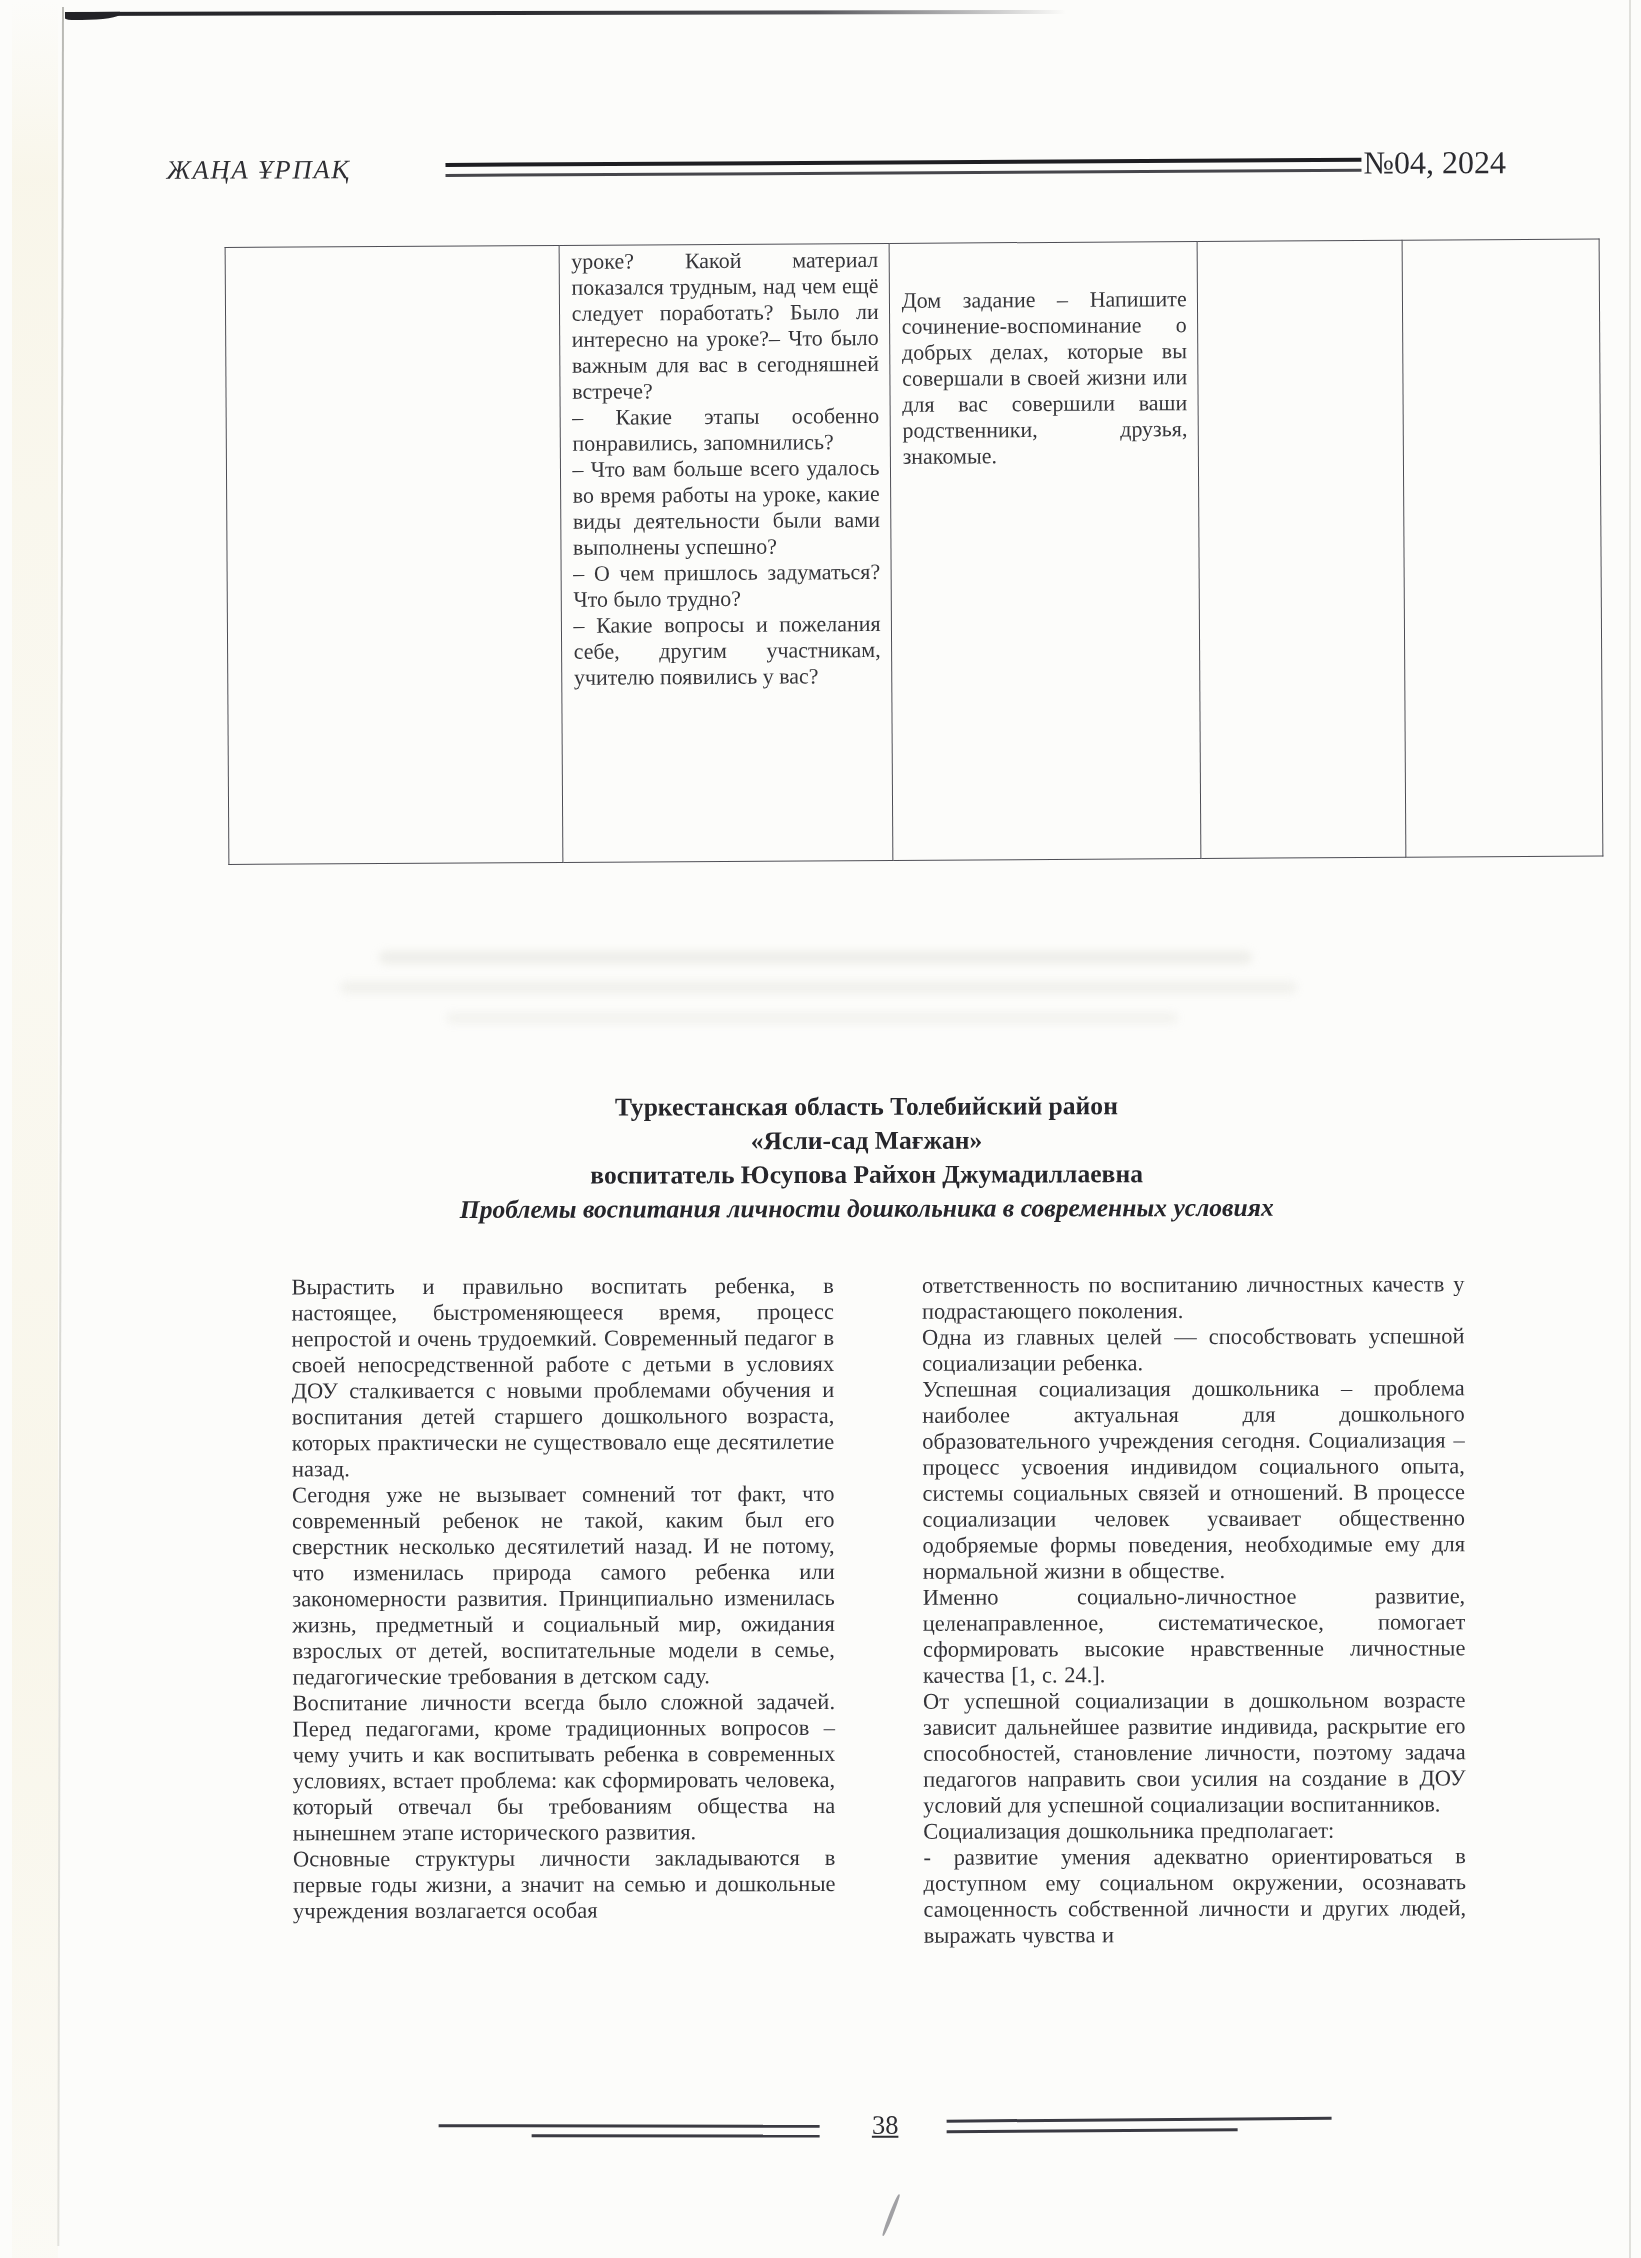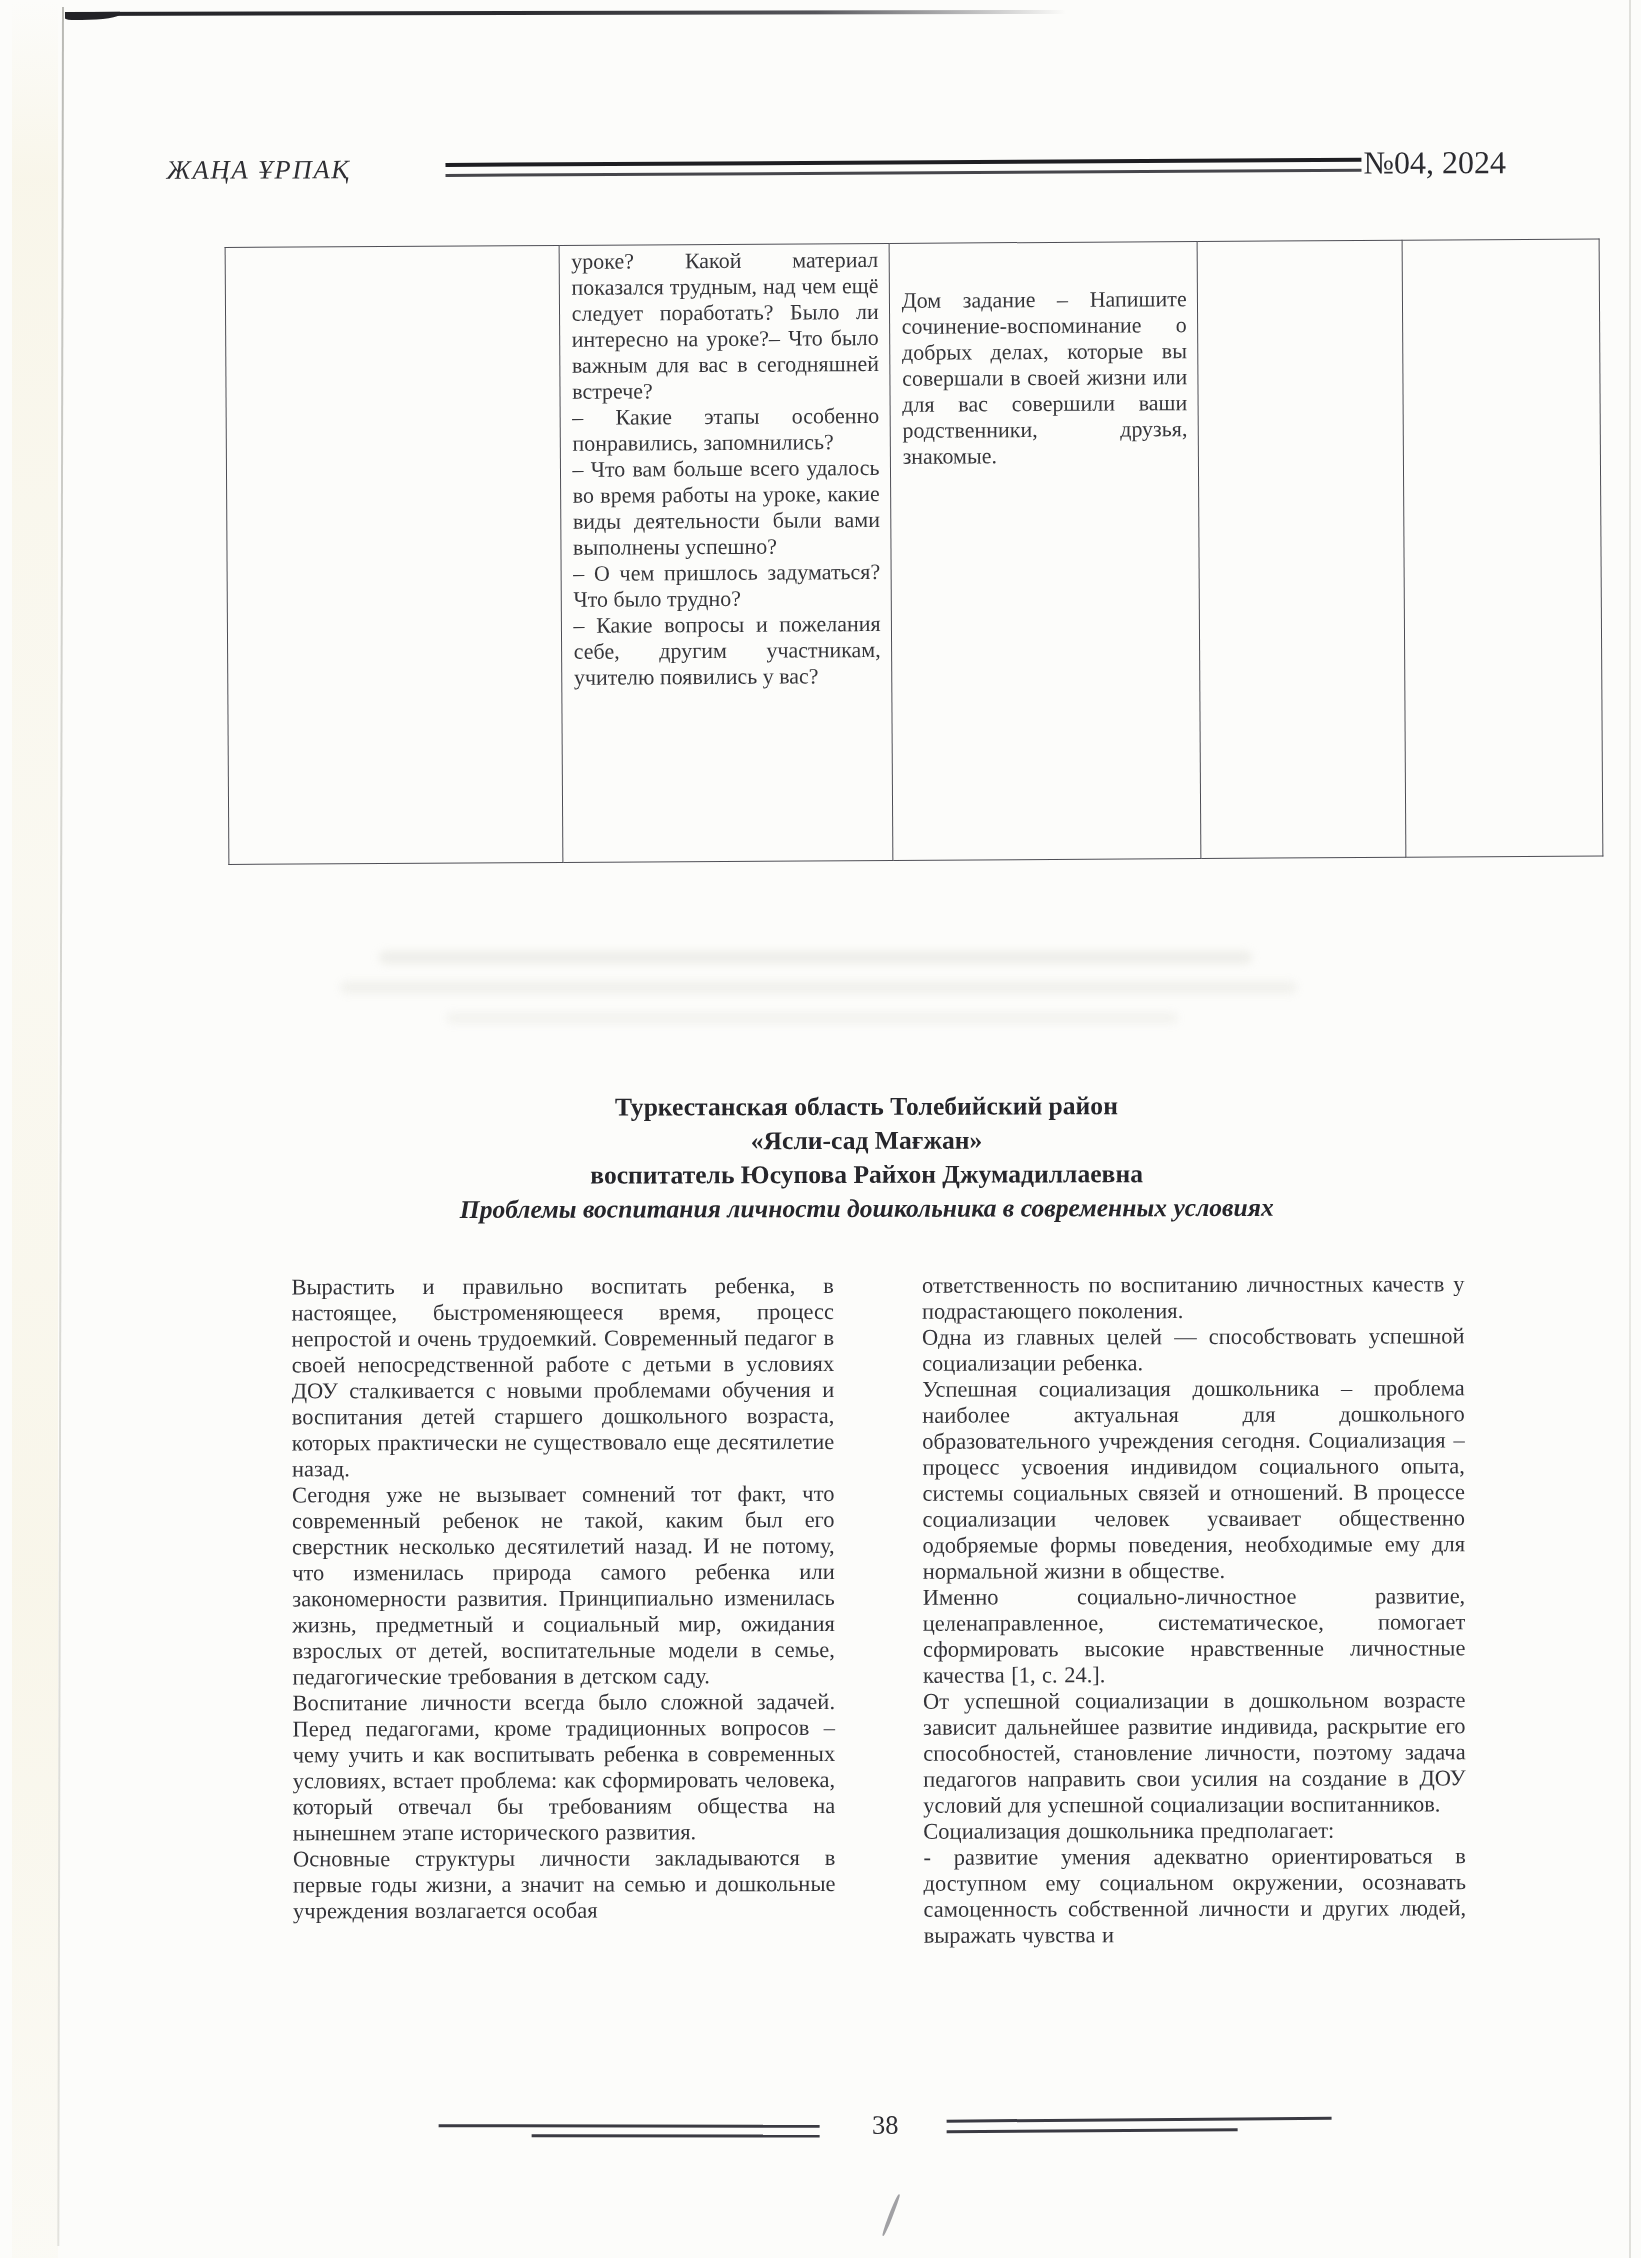--- a/index.html
+++ b/index.html
@@ -97,21 +97,21 @@
     color:#333338;word-spacing:0.9px;}
   .col p{margin:0;}
   
   .f-line{position:absolute;height:2.6px;background:#3a3a42;}
   .fl1{left:436px;top:2124px;width:381px;transform:rotate(.25deg);}
   .fl2{left:529px;top:2134px;width:288px;transform:rotate(.2deg);}
   .fr1{left:944px;top:2119px;width:385px;transform:rotate(-.3deg);}
   .fr2{left:944px;top:2130px;width:291px;transform:rotate(-.25deg);}
   .page-number{
     position:absolute;left:847px;top:2110px;width:71px;
-    text-align:center;font-size:26.5px;color:#2d2d32;
+    text-align:center;font-size:26.5px;color:#2d2d32;text-decoration:underline;
   }
 </style>
 </head>
 <body>
 
 <div class="page">
 
   <div class="scan-cream"></div>
   <div class="scan-left"></div>
   <div class="scan-right"></div>

